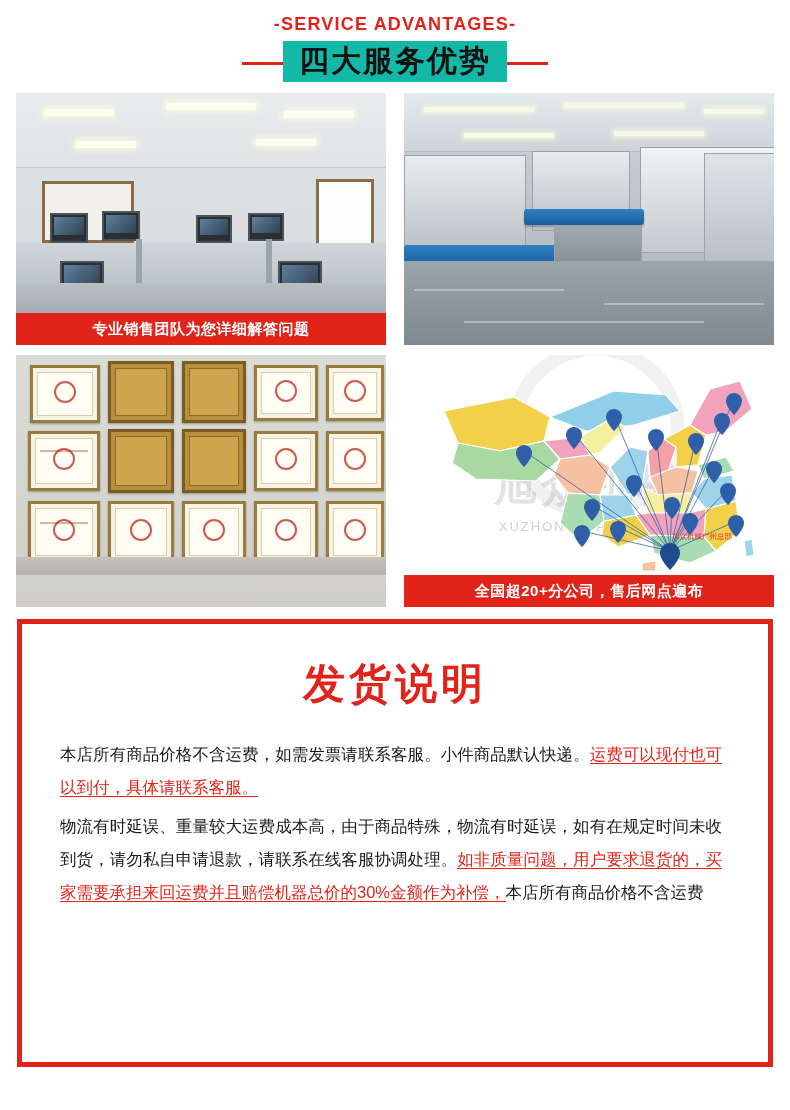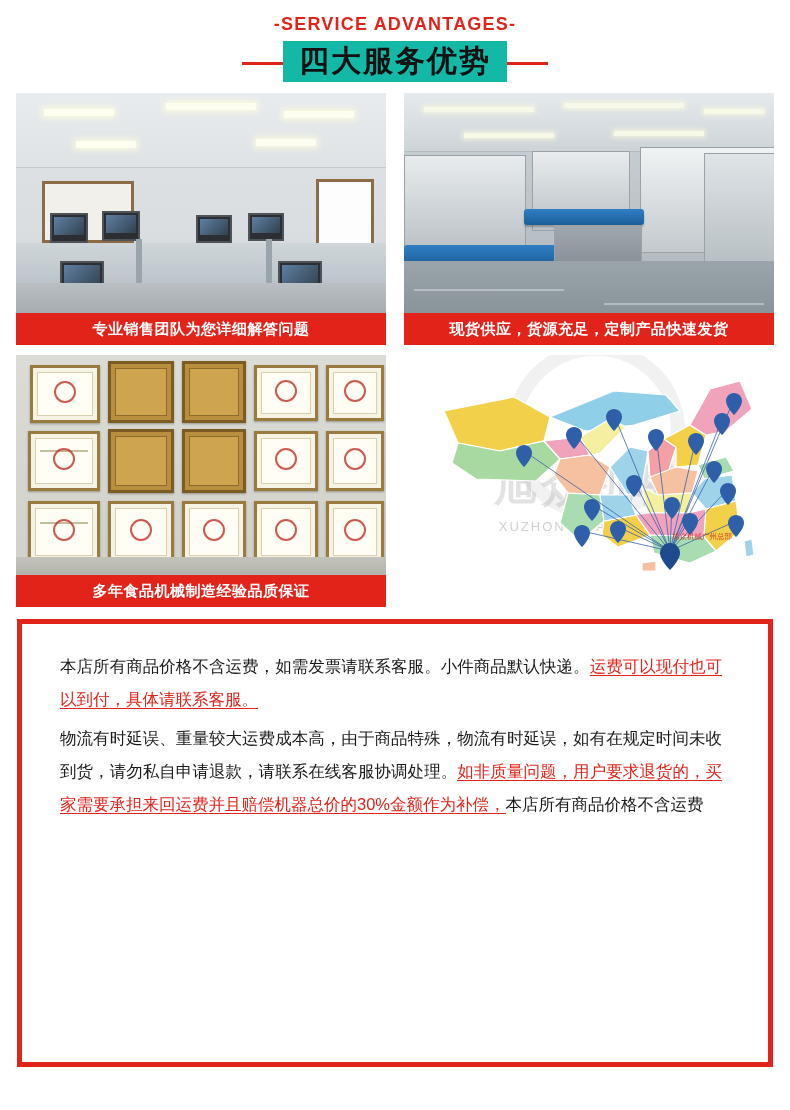--- a/index.html
+++ b/index.html
@@ -325,21 +325,20 @@
         <div class="belt" style="left:16px; top:206px; width:150px; height:18px; transform: rotate(2deg);"></div>
 
         <div class="machine" style="left:150px; top:132px; width:86px; height:56px; background:linear-gradient(#9fa8ae,#7d868c);"></div>
         <div style="position:absolute;left:316px;top:196px;width:44px;height:44px;border-radius:50%;background:#e6eaec;border:3px solid #aab2b7;"></div>
 
         <div class="floor"></div>
         <div class="floorline" style="left:10px; bottom:54px; width:150px;"></div>
         <div class="floorline" style="left:200px; bottom:40px; width:160px;"></div>
         <div class="floorline" style="left:60px; bottom:22px; width:240px;"></div>
       </div>
-      <div class="caption">现货供应，货源充足，定制产品快速发货</div>
     </div>
 
     <div class="cell">
       <div class="photo certs">
         <div class="frame" style="left:14px; top:10px; width:64px; height:52px;">
             <div class="inner"></div>
             <div class="seal"></div>
           </div>
         <div class="frame dark" style="left:92px; top:6px; width:60px; height:56px;">
             <div class="inner"></div>
@@ -393,21 +392,20 @@
             <div class="inner"></div>
             <div class="seal"></div>
           </div>
         <div class="frame" style="left:310px; top:146px; width:52px; height:56px;">
             <div class="inner"></div>
             <div class="seal"></div>
           </div>
 
         <div style="position:absolute;left:0;right:0;bottom:32px;height:18px;background:linear-gradient(#c3c3bc,#b3b3ac);"></div>
       </div>
-      <div class="caption">多年食品机械制造经验品质保证</div>
     </div>
 
     <div class="cell mapcell">
       <div class="photo">
         <div class="wm-circle"></div>
         <div class="watermark">旭众机械</div>
         <div class="wm-sub">XUZHONG MACHINERY</div>
 
         <svg viewBox="0 0 370 220" width="370" height="220">
           <g stroke="#ffffff" stroke-width="1.2">
@@ -493,25 +491,27 @@
               <path d="M178,170 c5,0 8,4 8,8 c0,6 -8,14 -8,14 c0,0 -8,-8 -8,-14 c0,-4 3,-8 8,-8 z"></path>
               <path d="M214,166 c5,0 8,4 8,8 c0,6 -8,14 -8,14 c0,0 -8,-8 -8,-14 c0,-4 3,-8 8,-8 z"></path>
               <path d="M268,142 c5,0 8,4 8,8 c0,6 -8,14 -8,14 c0,0 -8,-8 -8,-14 c0,-4 3,-8 8,-8 z"></path>
               <path d="M286,158 c5,0 8,4 8,8 c0,6 -8,14 -8,14 c0,0 -8,-8 -8,-14 c0,-4 3,-8 8,-8 z"></path>
               <path d="M266,188 c6,0 10,5 10,10 c0,7 -10,17 -10,17 c0,0 -10,-10 -10,-17 c0,-5 4,-10 10,-10 z" fill="#1f4a8e"></path>
             </g>
           </g>
           <text x="268" y="184" font-size="7.5" fill="#d03a2a" font-family="DejaVu Sans, sans-serif">旭众机械广州总部</text>
         </svg>
       </div>
+      <div class="caption">全国超20+分公司，售后网点遍布</div>
     </div>
 
   </div>
 
   <div class="notice">
+    <div class="notice-title">发货说明</div>
     <div class="notice-body">
       <p>
         <span>本店所有商品价格不含运费，如需发票请联系客服。小件商品默认快递。</span><span class="hl">运费可以现付也可以到付，具体请联系客服。</span>
       </p>
       <p>
         <span>物流有时延误、重量较大运费成本高，由于商品特殊，物流有时延误，如有在规定时间未收到货，请勿私自申请退款，请联系在线客服协调处理。</span><span class="hl">如非质量问题，用户要求退货的，买家需要承担来回运费并且赔偿机器总价的30%金额作为补偿，</span><span>本店所有商品价格不含运费</span>
       </p>
     </div>
   </div>
 

